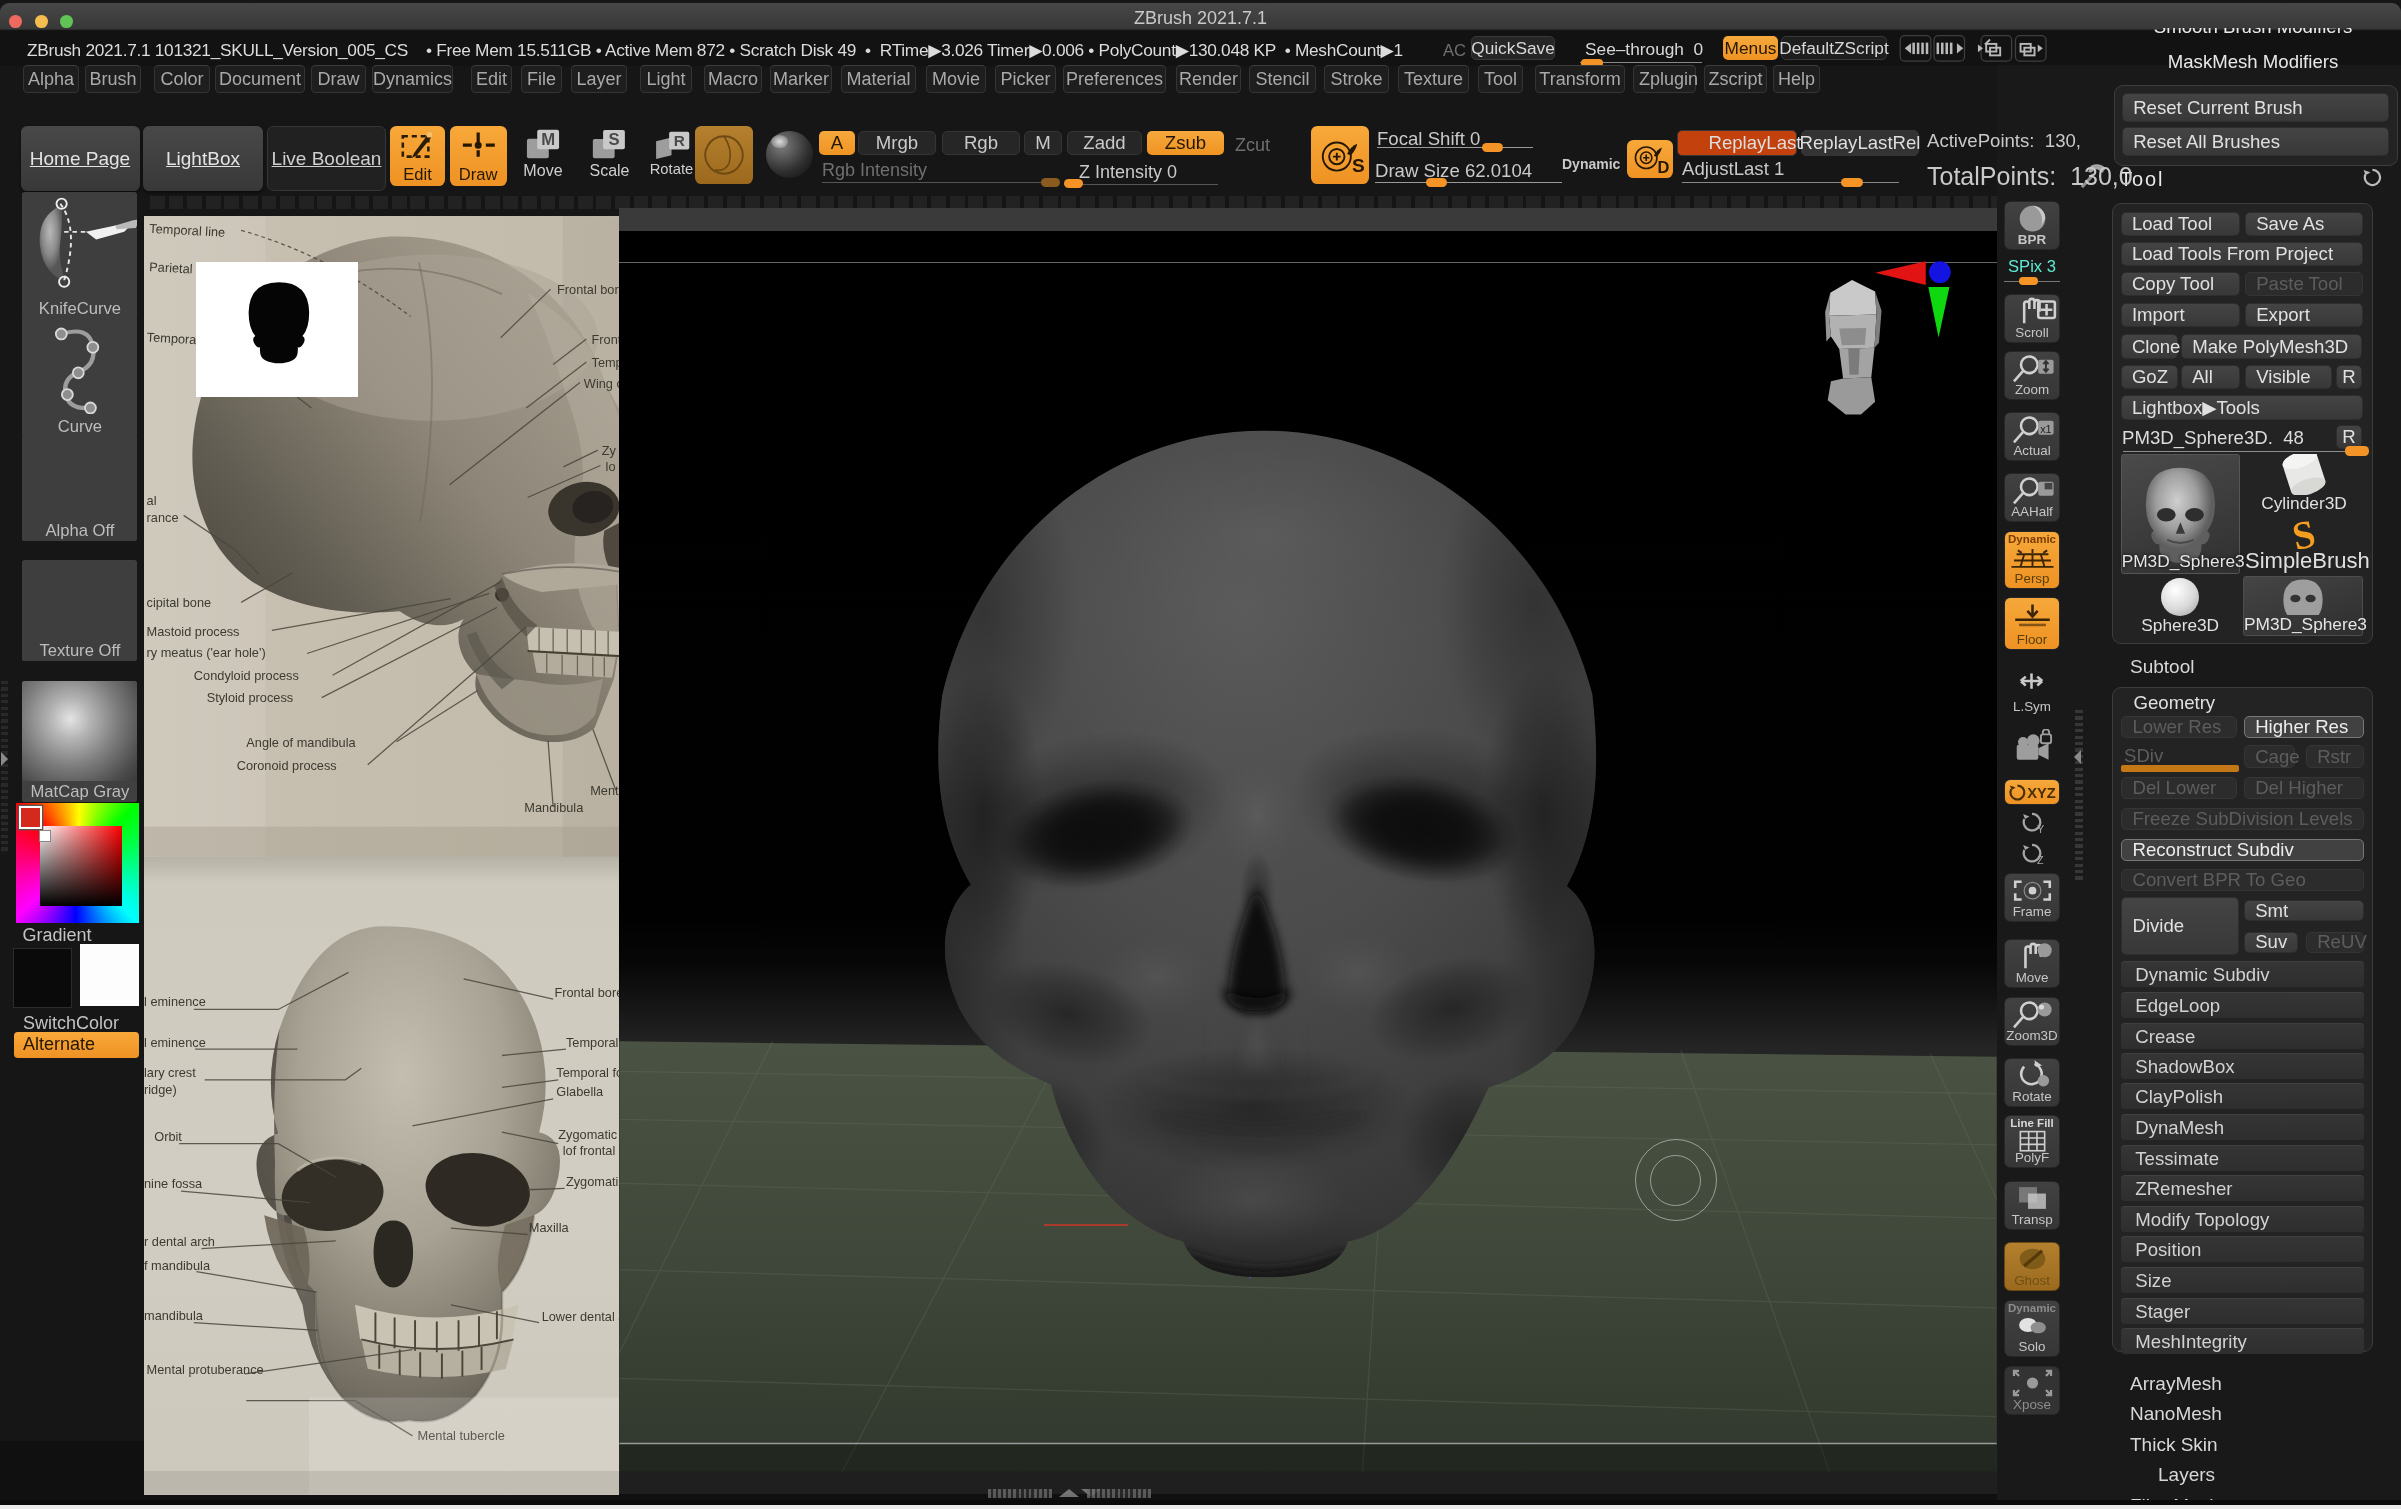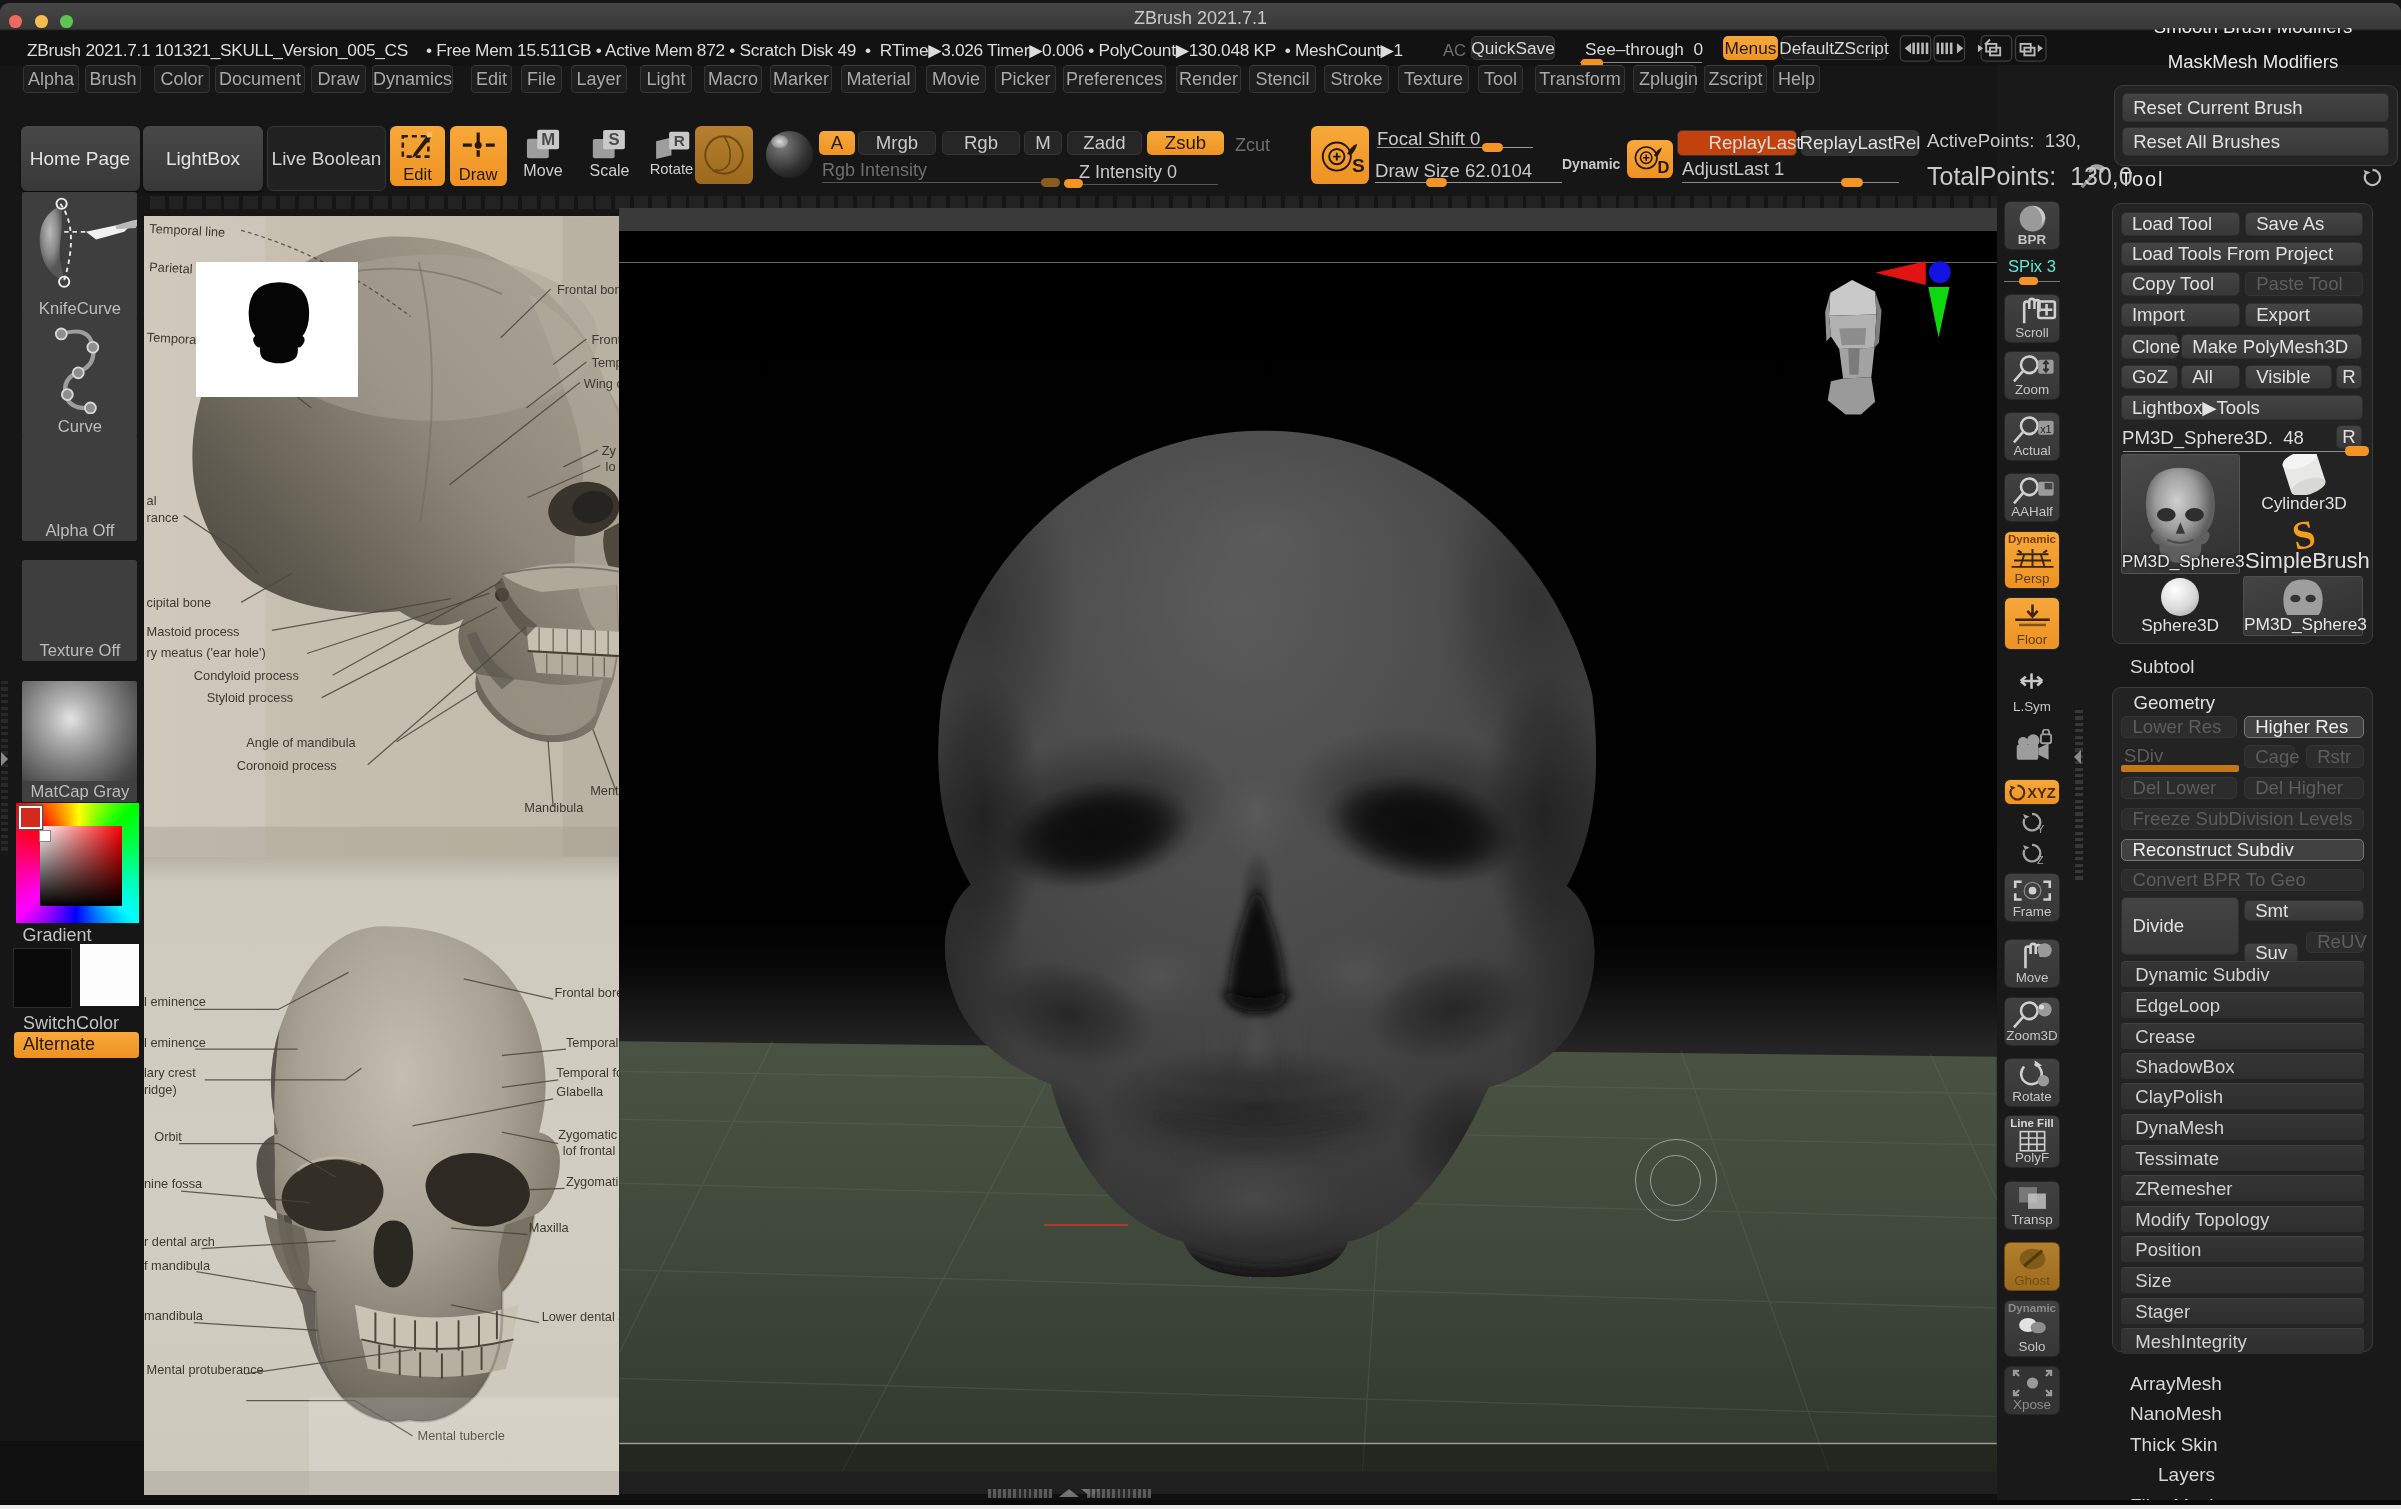--- a/index.html
+++ b/index.html
@@ -12,21 +12,21 @@
 #wtitle { position:absolute; left:0; right:0; top:5.1px; text-align:center; font-size:18px; color:#c9c9c9; }
 #statusrow { left:0; top:31px; width:2401px; height:35px; background:#121212; color:#dcdcdc; font-size:17.3px; }
 #statustext { position:absolute; left:27px; top:9px; white-space:nowrap; letter-spacing:-0.3px; }
 .dim { color:#6f6f6f!important; }
 .sbtn { position:absolute; background:#262626; border:1.3px solid #3a3a3a; border-radius:5.1px; color:#d8d8d8; font-size:17.3px; display:flex; align-items:center; justify-content:center; }
 .orangebtn { background:linear-gradient(#f6a93c,#ef9322)!important; color:#241703!important; border:none!important; }
 #menurow { left:0; top:65px; width:2401px; height:29px; }
 .mbtn { position:absolute; top:0; height:28px; background:#1e1e1e; border:1.3px solid #343434; border-top-color:#3d3d3d; border-radius:4.5px; color:#a9a9a9; font-size:18px; display:flex; align-items:center; justify-content:center; }
 
 #toolbar { left:0; top:95px; width:2401px; height:101px; }
-.tbtn { position:absolute; top:31px; height:65px; background:linear-gradient(#484848,#383838); border-radius:6.4px; color:#e3e3e3; font-size:19px; display:flex; align-items:center; justify-content:center; box-shadow:0 1.3px 2.6px rgba(0,0,0,.5); }
+.tbtn { position:absolute; top:31px; height:65px; background:linear-gradient(#484848,#383838); border-radius:6.4px; color:#e3e3e3; font-size:19px; display:flex; align-items:center; justify-content:center; box-shadow:0 1.3px 2.6px rgba(0,0,0,.5);text-decoration:underline; }
 .obtn { position:absolute; background:linear-gradient(#f8a83a,#ee9223); border-radius:6.4px; color:#1c1304; }
 .mid { background:#262626; border:1.3px solid #353535; border-radius:5.1px; color:#c9c9c9; font-size:18.6px; display:flex; align-items:center; justify-content:center; position:absolute; }
 .slidertxt { position:absolute; color:#c9c9c9; font-size:18px; white-space:nowrap; }
 .sline { position:absolute; height:1.3px; background:#7a7a7a; }
 .shandle { position:absolute; height:9px; border-radius:4.5px; background:#f49426; }
 .ltile { background:#3e3e3e; border-radius:2.6px; width:115px; }
 .llabel { font-size:16.6px; color:#bdbdbd; text-align:center; margin-top:1.3px; font-family:"Liberation Sans",sans-serif; }
 
 #tabrow { left:150px; top:196px; width:1945px; height:12.8px; background:repeating-linear-gradient(90deg,#222 0 14.7px,#151515 14.7px 18.6px); }
 </style>
@@ -843,21 +843,21 @@
   <div class="ab" style="left:8.3px; top:77px; width:118px; height:7px; background:#c47716; border-radius:1.9px;"></div>
   <div class="pb pbdim" style="left:131px; top:57px; width:51px; height:23px;">Cage</div>
   <div class="pb pbdim" style="left:193px; top:57px; width:58px; height:23px;">Rstr</div>
   <div class="pb pbdim" style="left:8.3px; top:89px; width:116px; height:22px;">Del Lower</div>
   <div class="pb pbdim" style="left:131px; top:89px; width:120px; height:22px;">Del Higher</div>
   <div class="pb pbdim" style="left:8.3px; top:120px; width:243px; height:22.4px;">Freeze SubDivision Levels</div>
   <div class="pb pbhi" style="left:8.3px; top:151px; width:243px; height:22px;">Reconstruct Subdiv</div>
   <div class="pb pbdim" style="left:8.3px; top:181px; width:243px; height:22.4px;">Convert BPR To Geo</div>
   <div class="pb" style="left:8.3px; top:209px; width:118px; height:58px;">Divide</div>
   <div class="pb" style="left:131px; top:212px; width:120px; height:21px;">Smt</div>
-  <div class="pb" style="left:131px; top:244px; width:54px; height:20.5px;margin-top:11px;">Suv</div>
+  <div class="pb" style="left:131px; top:244px; width:54px; height:20.5px;">Suv</div>
   <div class="pb pbdim" style="left:193px; top:244px; width:58px; height:20.5px;">ReUV</div>
   <div class="grow" style="top:273px;">Dynamic Subdiv</div>
   <div class="grow" style="top:304px;">EdgeLoop</div>
   <div class="grow" style="top:335px;">Crease</div>
   <div class="grow" style="top:365px;">ShadowBox</div>
   <div class="grow" style="top:395px;">ClayPolish</div>
   <div class="grow" style="top:426px;">DynaMesh</div>
   <div class="grow" style="top:457px;">Tessimate</div>
   <div class="grow" style="top:487px;">ZRemesher</div>
   <div class="grow" style="top:518px;">Modify Topology</div>

